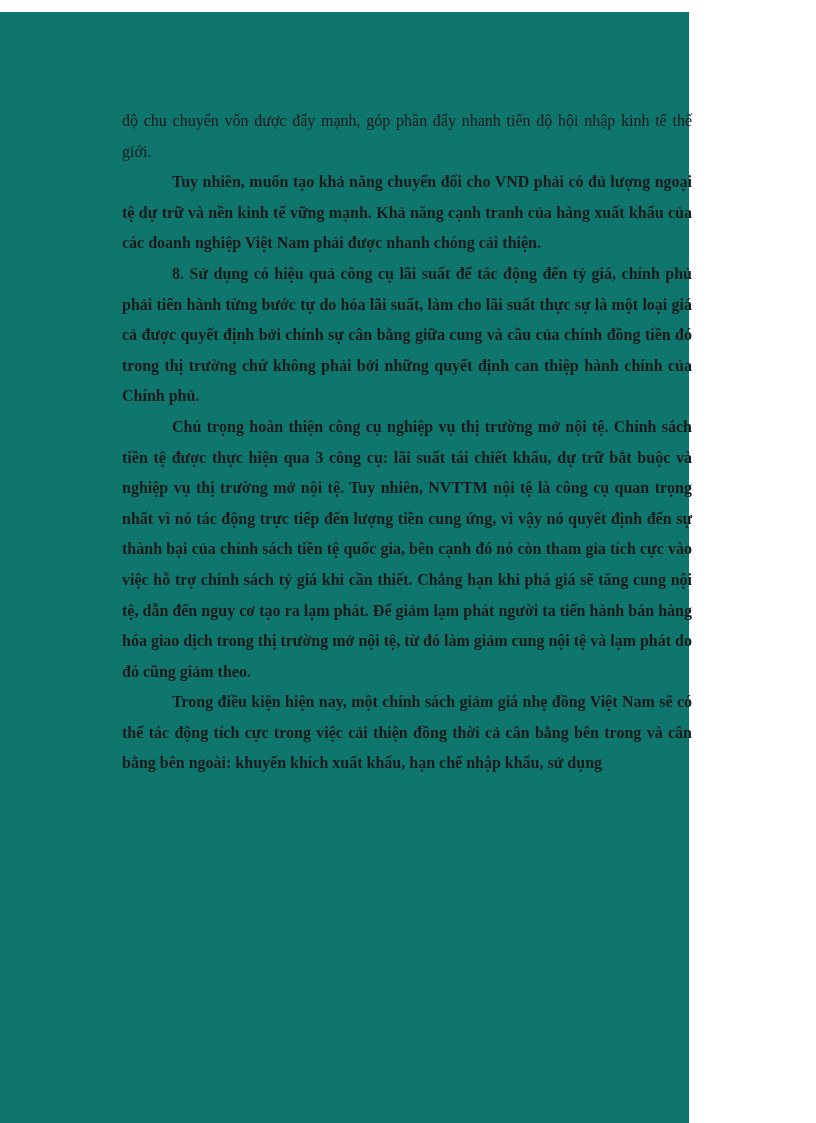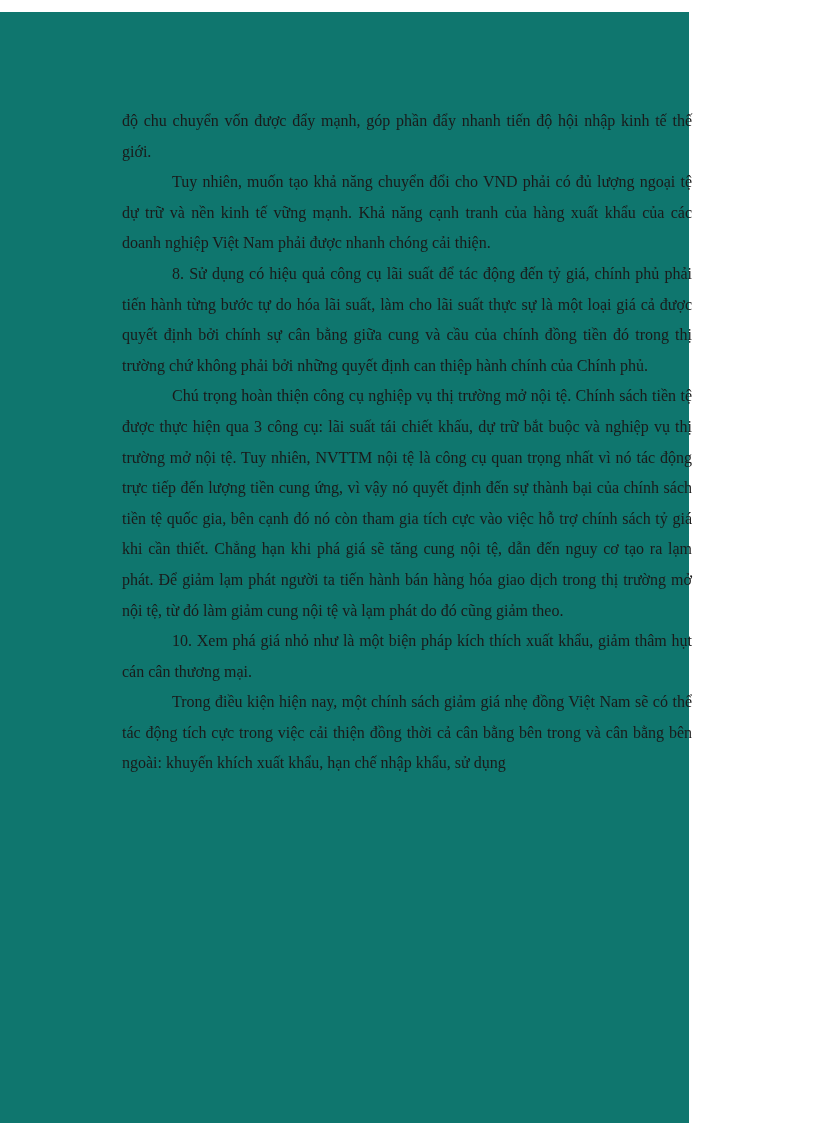--- a/index.html
+++ b/index.html
@@ -31,36 +31,36 @@
       line-height: 30.6px;
       color: #1a1a1a;
     }
     .para {
       margin: 0;
       text-align: justify;
       text-align-last: left;
     }
     .para.indent {
       text-indent: 50px;
+      font-weight: bold;
     }
     .page-bottom-rule {
       position: absolute;
       left: 25px;
       top: 1117px;
       width: 768px;
       height: 0;
       border-top: 1px dotted #b8b8b8;
     }
   </style>
 </head>
 <body>
 
 <div class="page">
   <div class="content">
     <p class="para">độ chu chuyển vốn được đẩy mạnh, góp phần đẩy nhanh tiến độ hội nhập kinh tế thế giới.</p>
     <p class="para indent">Tuy nhiên, muốn tạo khả năng chuyển đổi cho VND phải có đủ lượng ngoại tệ dự trữ và nền kinh tế vững mạnh. Khả năng cạnh tranh của hàng xuất khẩu của các doanh nghiệp Việt Nam phải được nhanh chóng cải thiện.</p>
     <p class="para indent">8. Sử dụng có hiệu quả công cụ lãi suất để tác động đến tỷ giá, chính phủ phải tiến hành từng bước tự do hóa lãi suất, làm cho lãi suất thực sự là một loại giá cả được quyết định bởi chính sự cân bằng giữa cung và cầu của chính đồng tiền đó trong thị trường chứ không phải bởi những quyết định can thiệp hành chính của Chính phủ.</p>
     <p class="para indent">Chú trọng hoàn thiện công cụ nghiệp vụ thị trường mở nội tệ. Chính sách tiền tệ được thực hiện qua 3 công cụ: lãi suất tái chiết khấu, dự trữ bắt buộc và nghiệp vụ thị trường mở nội tệ. Tuy nhiên, NVTTM nội tệ là công cụ quan trọng nhất vì nó tác động trực tiếp đến lượng tiền cung ứng, vì vậy nó quyết định đến sự thành bại của chính sách tiền tệ quốc gia, bên cạnh đó nó còn tham gia tích cực vào việc hỗ trợ chính sách tỷ giá khi cần thiết. Chẳng hạn khi phá giá sẽ tăng cung nội tệ, dẫn đến nguy cơ tạo ra lạm phát. Để giảm lạm phát người ta tiến hành bán hàng hóa giao dịch trong thị trường mở nội tệ, từ đó làm giảm cung nội tệ và lạm phát do đó cũng giảm theo.</p>
-    <p class="para indent">10. Xem phá giá nhỏ như là một biện pháp kích thích xuất khẩu, giảm thâm hụt cán cân thương mại.</p>
     <p class="para indent">Trong điều kiện hiện nay, một chính sách giảm giá nhẹ đồng Việt Nam sẽ có thể tác động tích cực trong việc cải thiện đồng thời cả cân bằng bên trong và cân bằng bên ngoài: khuyến khích xuất khẩu, hạn chế nhập khẩu, sử dụng</p>
   </div>
   <div class="page-bottom-rule"></div>
 </div>
 
 </body></html>

